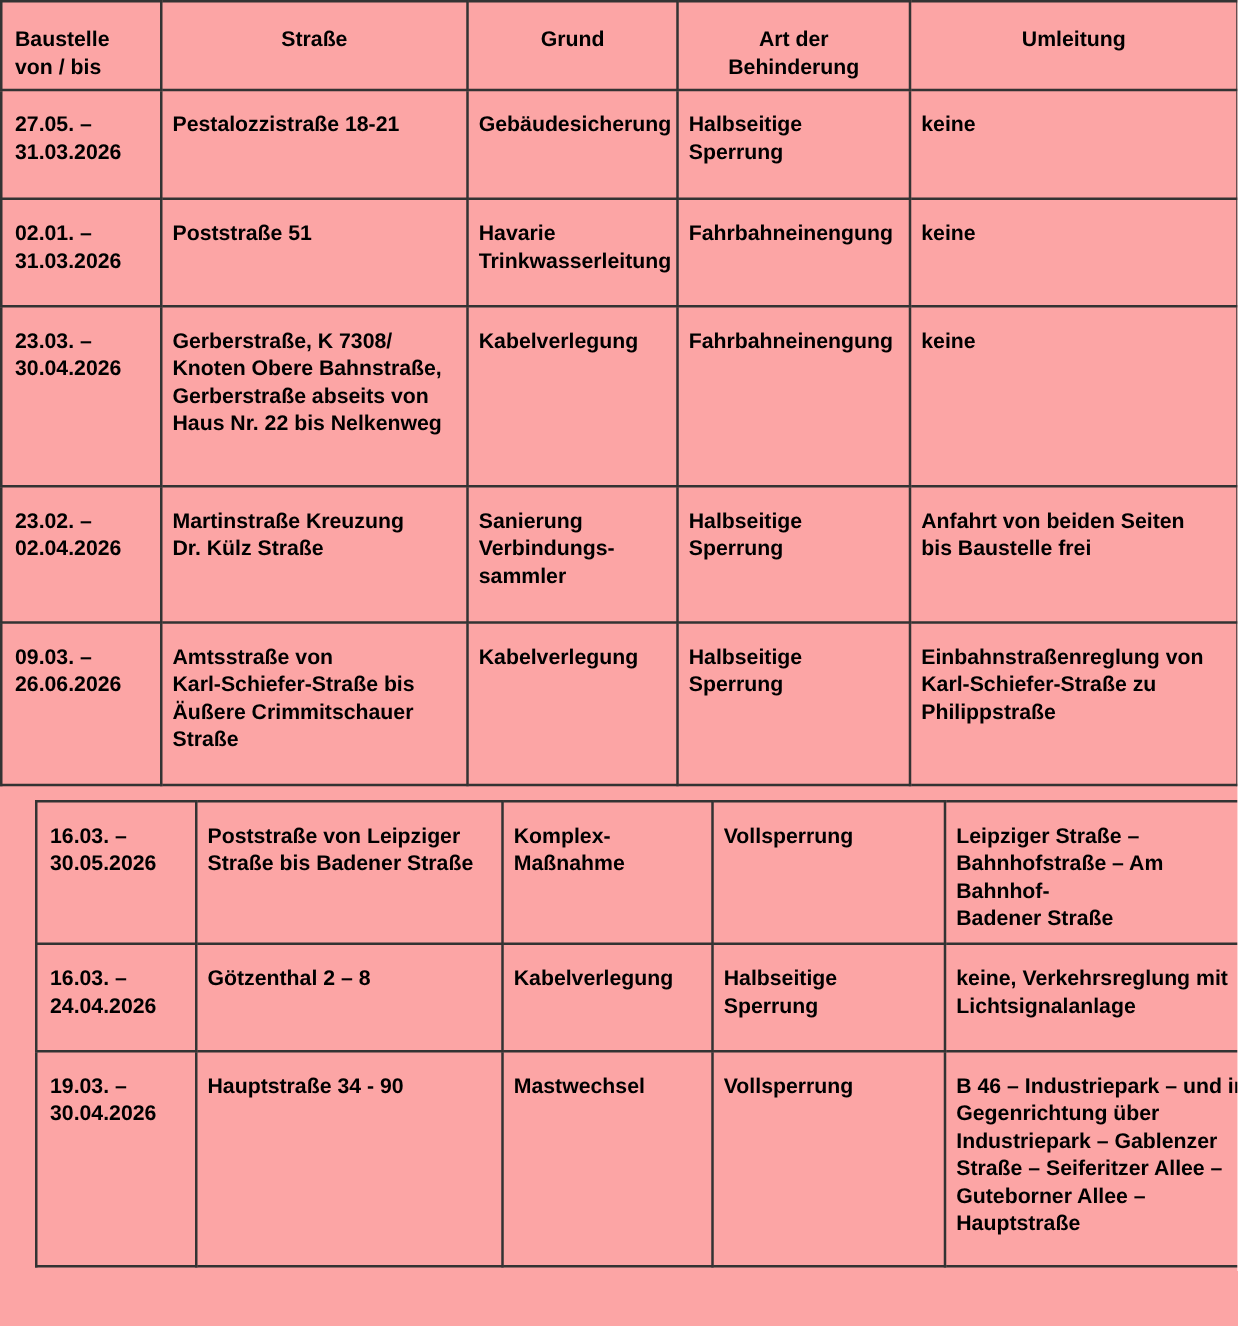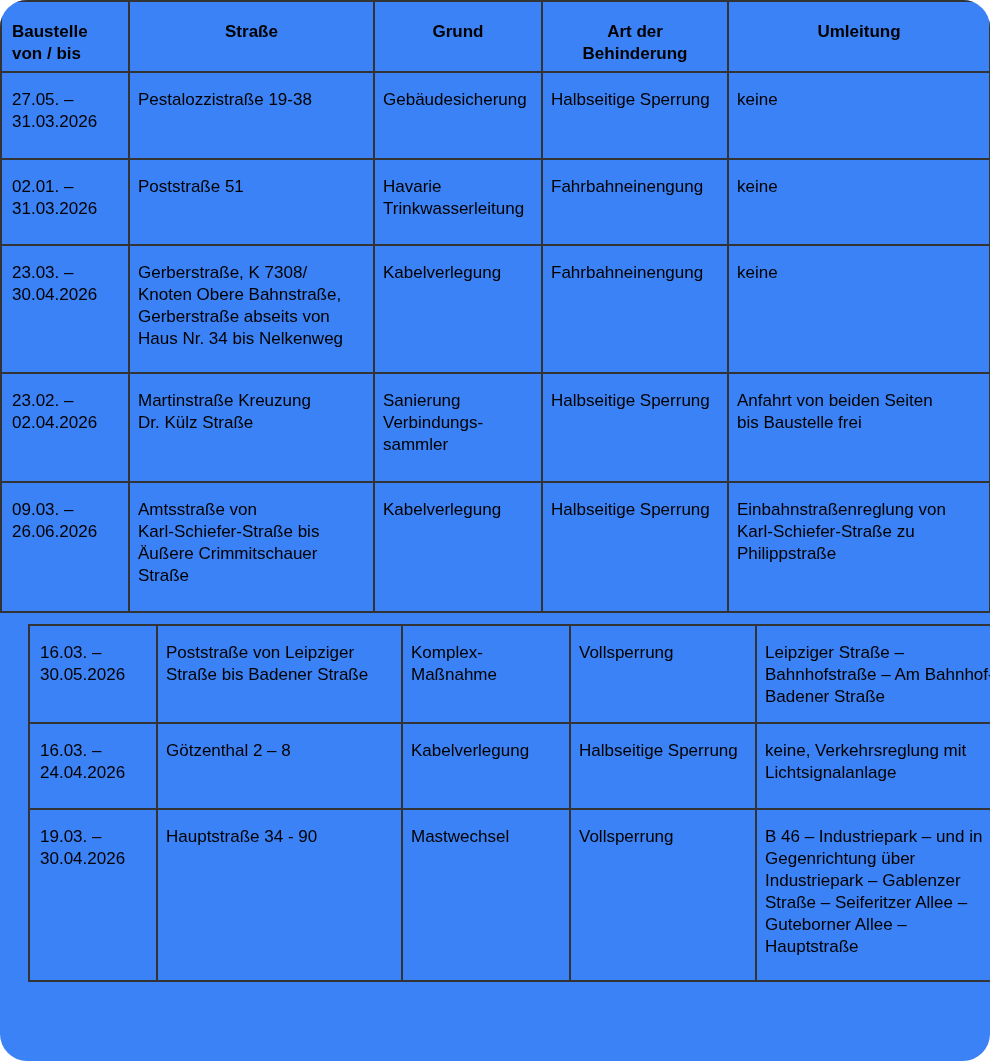--- a/index.html
+++ b/index.html
@@ -5,23 +5,22 @@
   * { box-sizing: border-box; }
   html, body {
     margin: 0;
     padding: 0;
     background: #ffffff;
     font-family: "Liberation Sans", sans-serif;
   }
   .page {
     width: 990px;
     height: 1061px;
-    background: #3b82f6;
+    background: #fca5a5;
     overflow: hidden;
-    border-radius: 27px;
   }
   table.roadworks {
     border-collapse: collapse;
     table-layout: fixed;
     width: 989px;
     margin: 0;
   }
   table.part2 { margin-top: 11px; margin-left: 28px; }
   th, td {
     border: 2px solid #333333;
@@ -36,21 +35,21 @@
   th {
     font-weight: bold;
     text-align: center;
     padding: 19px 6px 6px 6px;
   }
   th.c-period {
     text-align: left;
     padding-left: 10px;
   }
   td {
-    font-weight: normal;
+    font-weight: bold;
     padding: 16px 8px 8px 8px;
   }
   td.c-period { padding-left: 10px; }
 </style>
 </head>
 <body>
 
 <div class="page">
 
   <table class="roadworks part1">
@@ -67,41 +66,41 @@
 von / bis</th>
       <th>Straße</th>
       <th>Grund</th>
       <th>Art der
 Behinderung</th>
       <th>Umleitung</th>
     </tr>
     <tr style="height:87px">
       <td class="c-period">27.05. –
 31.03.2026</td>
-      <td>Pestalozzistraße 19-38</td>
+      <td>Pestalozzistraße 18-21</td>
       <td>Gebäudesicherung</td>
       <td>Halbseitige Sperrung</td>
       <td>keine</td>
     </tr>
     <tr style="height:86px">
       <td class="c-period">02.01. –
 31.03.2026</td>
       <td>Poststraße 51</td>
       <td>Havarie
 Trinkwasserleitung</td>
       <td>Fahrbahneinengung</td>
       <td>keine</td>
     </tr>
-    <tr style="height:128px">
+    <tr style="height:144px">
       <td class="c-period">23.03. –
 30.04.2026</td>
       <td>Gerberstraße, K 7308/
 Knoten Obere Bahnstraße,
 Gerberstraße abseits von
-Haus Nr. 34 bis Nelkenweg</td>
+Haus Nr. 22 bis Nelkenweg</td>
       <td>Kabelverlegung</td>
       <td>Fahrbahneinengung</td>
       <td>keine</td>
     </tr>
     <tr style="height:109px">
       <td class="c-period">23.02. –
 02.04.2026</td>
       <td>Martinstraße Kreuzung
 Dr. Külz Straße</td>
       <td>Sanierung

